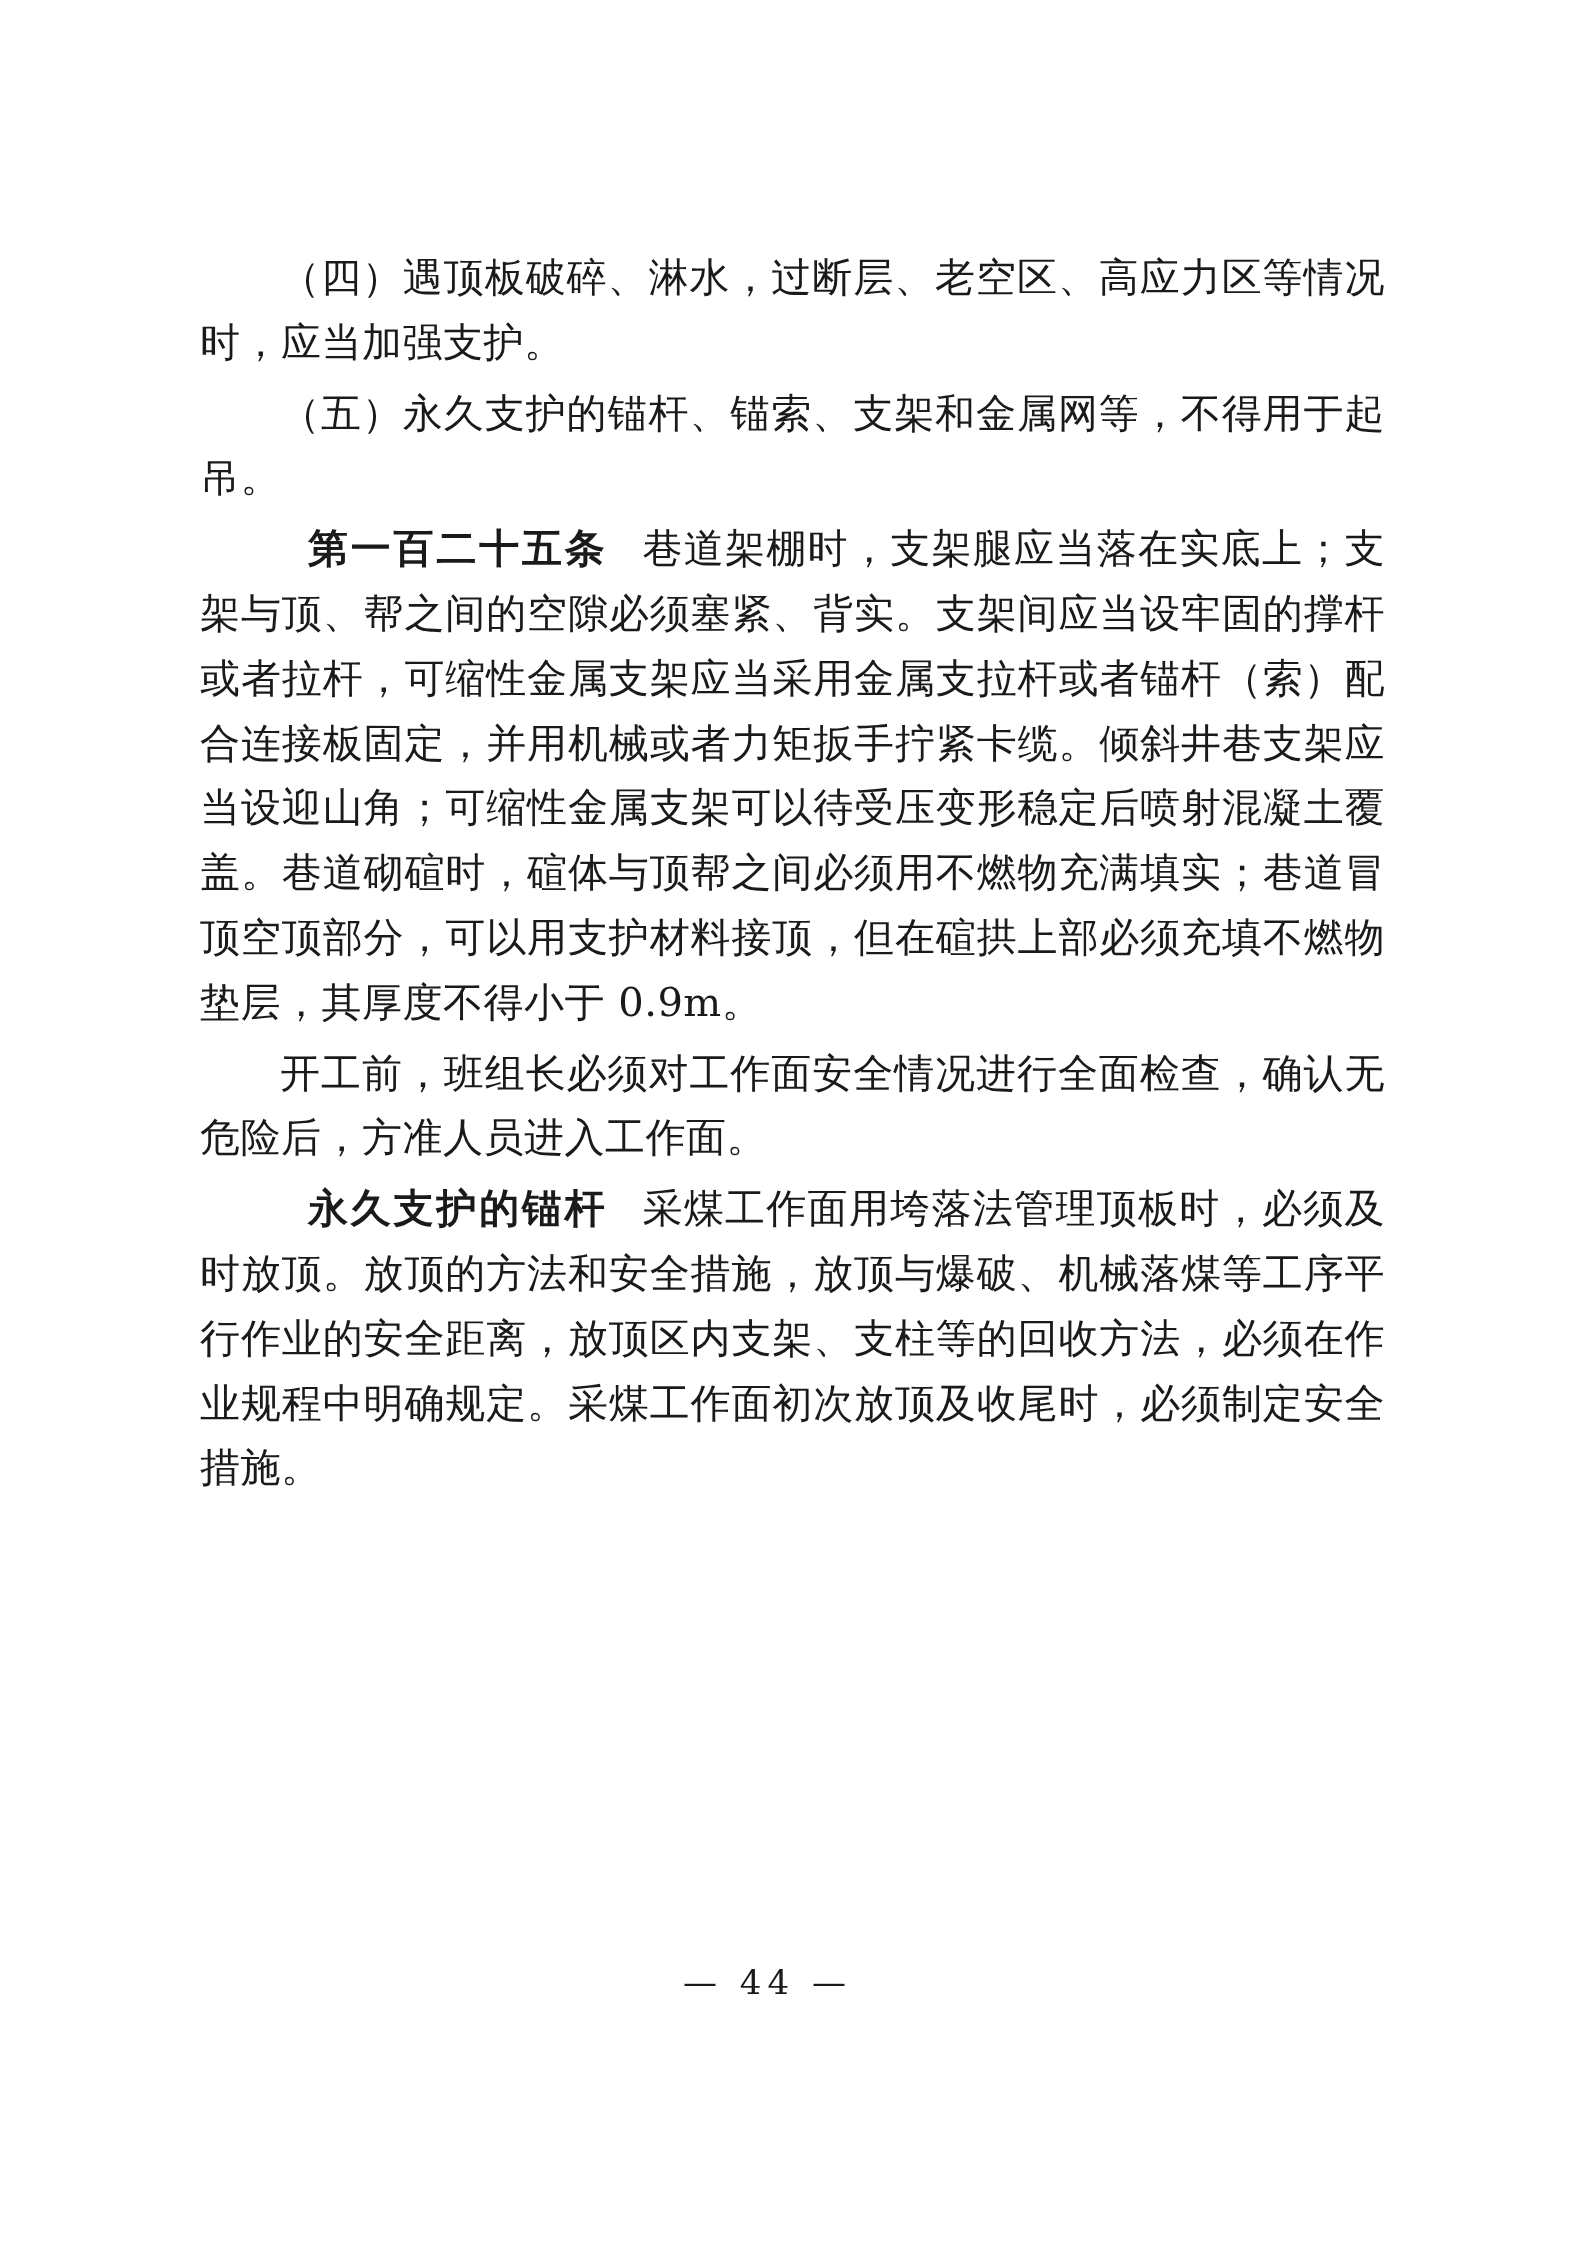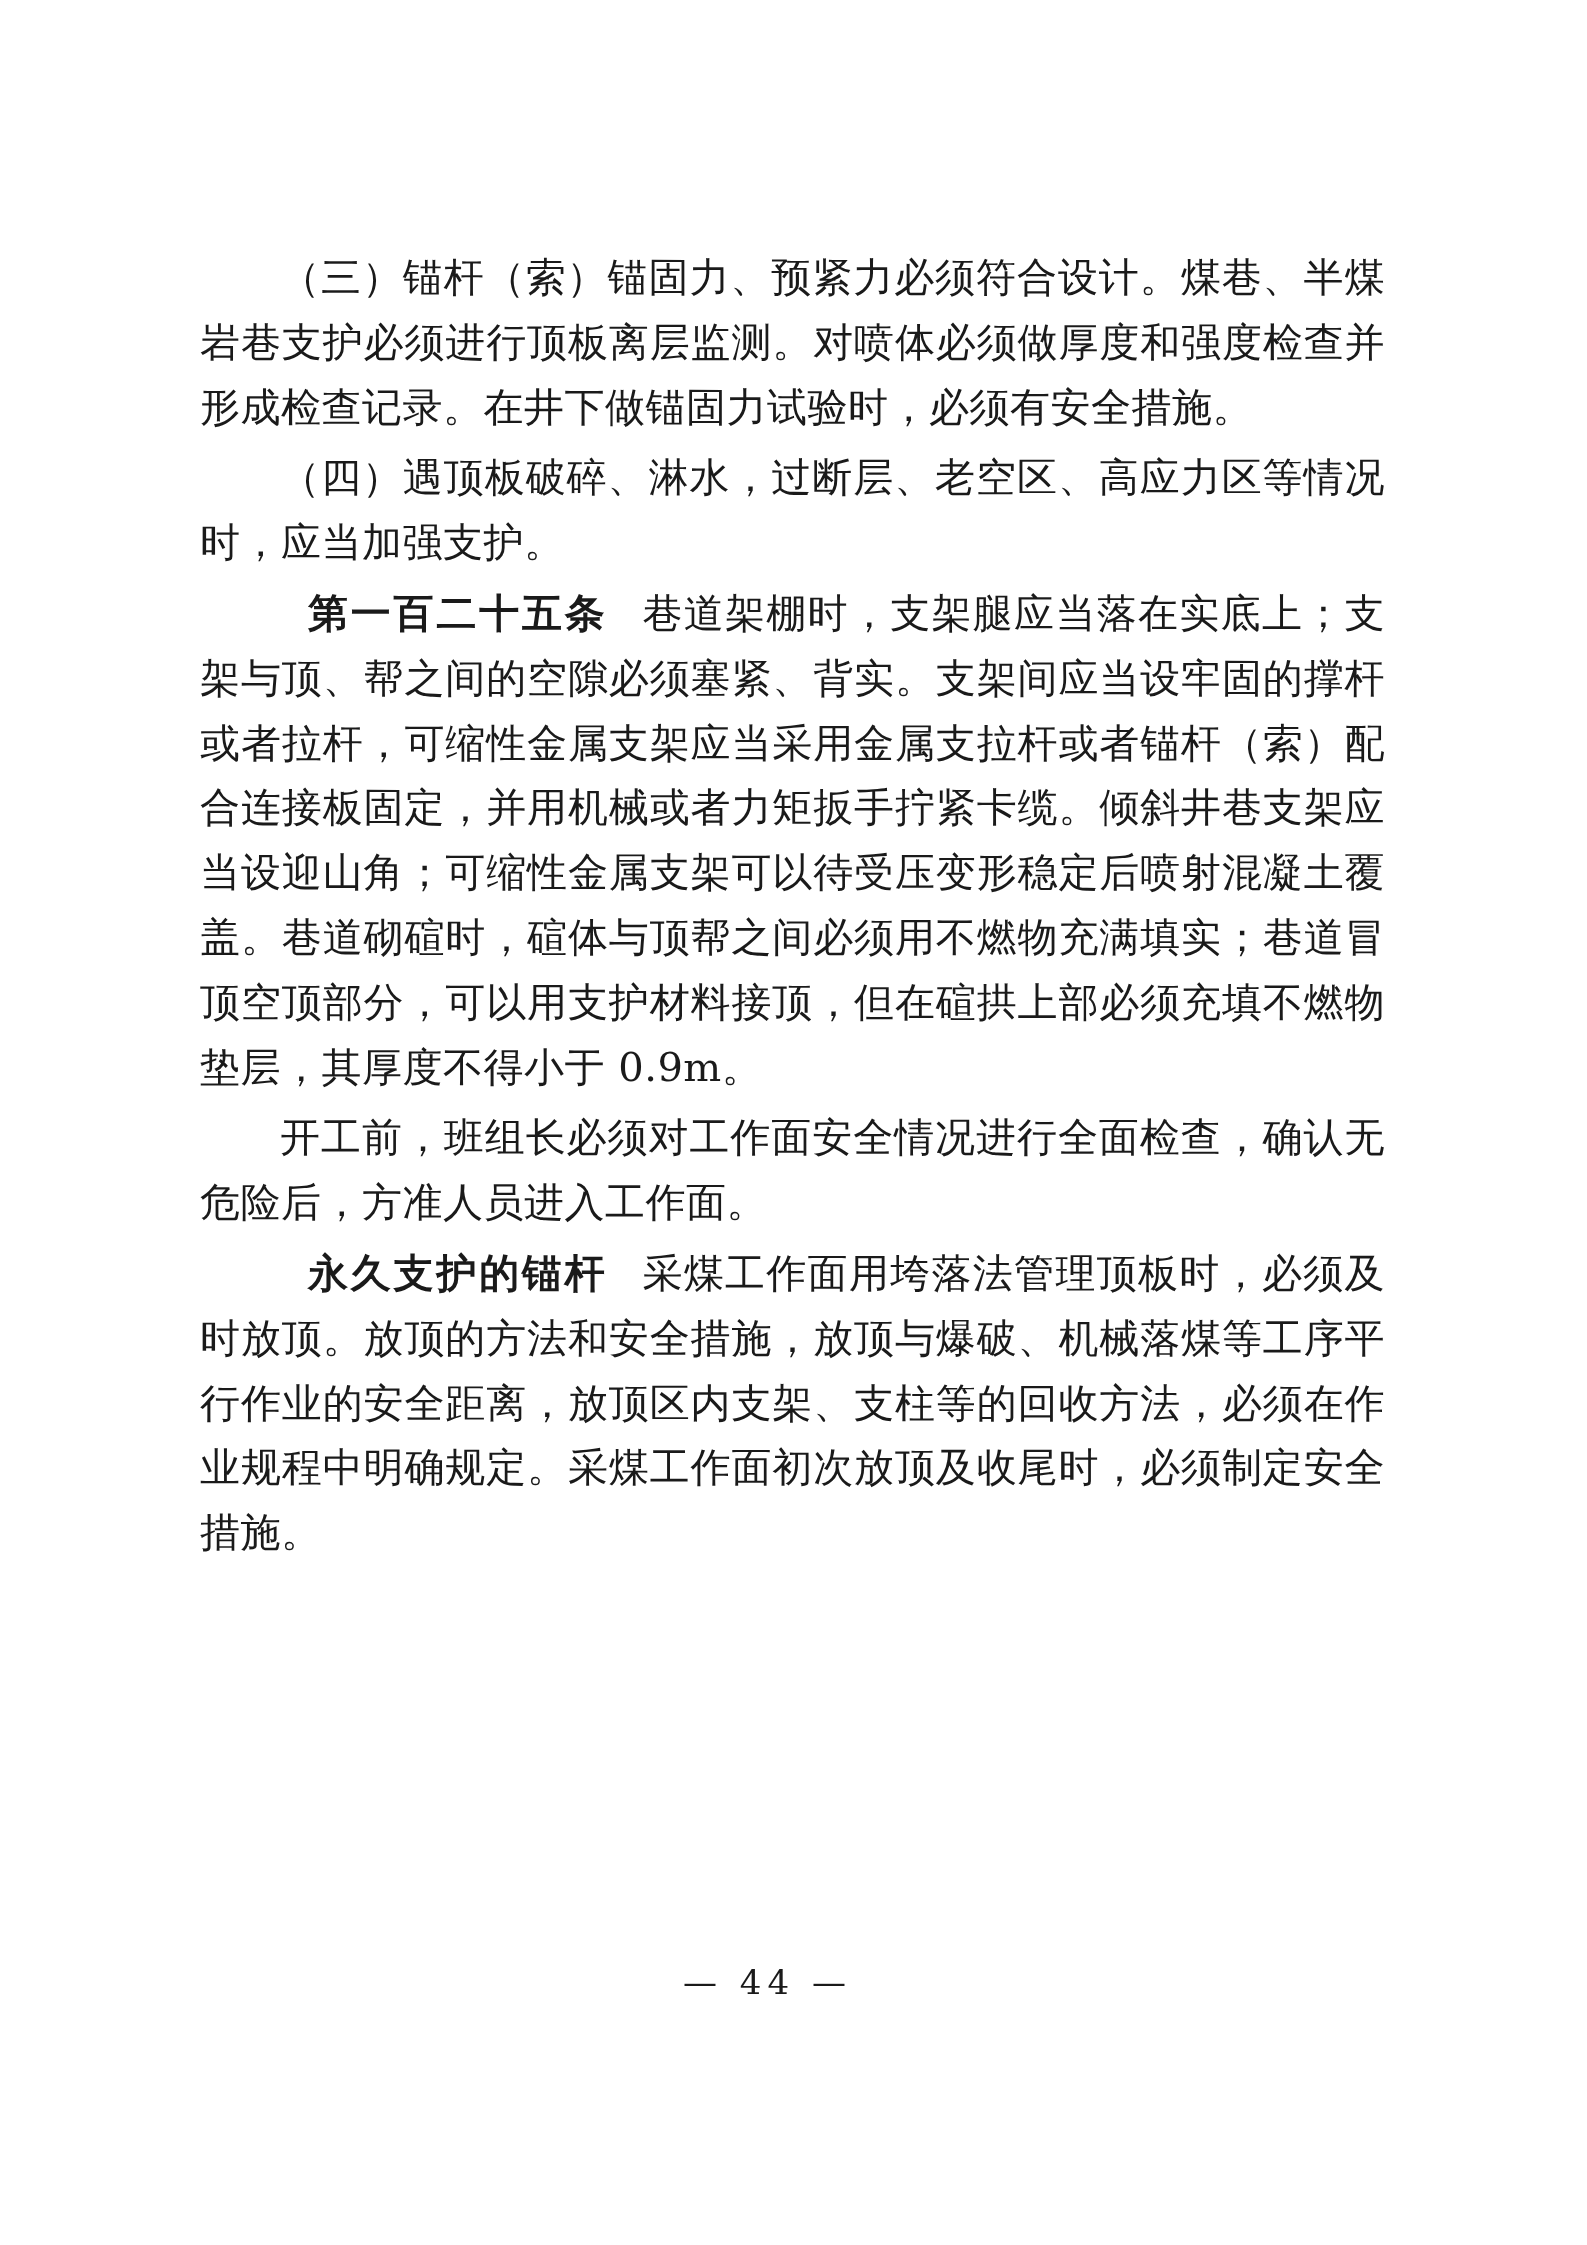--- a/index.html
+++ b/index.html
@@ -54,24 +54,24 @@
     color: #1a1a1a;
     font-family: "DejaVu Serif", "Liberation Serif", serif;
   }
 </style>
 </head>
 <body>
 
 <div class="page">
   <div class="content">
 
-    <p class="para indent">（三）锚杆（索）锚固力、预紧力必须符合设计。煤巷、半煤岩巷支护必须进行顶板离层监测。对喷体必须做厚度和强度检查并形成检查记录。在井下做锚固力试验时，必须有安全措施。</p>
 
     <p class="para indent">（四）遇顶板破碎、淋水，过断层、老空区、高应力区等情况时，应当加强支护。</p>
 
+    <p class="para indent">（五）永久支护的锚杆、锚索、支架和金属网等，不得用于起吊。</p>
 
     <p class="para indent"><span class="article-label">第一百二十五条</span><span class="gap"></span><span>巷道架棚时，支架腿应当落在实底上；支架与顶、帮之间的空隙必须塞紧、背实。支架间应当设牢固的撑杆或者拉杆，可缩性金属支架应当采用金属支拉杆或者锚杆（索）配合连接板固定，并用机械或者力矩扳手拧紧卡缆。倾斜井巷支架应当设迎山角；可缩性金属支架可以待受压变形稳定后喷射混凝土覆盖。巷道砌碹时，碹体与顶帮之间必须用不燃物充满填实；巷道冒顶空顶部分，可以用支护材料接顶，但在碹拱上部必须充填不燃物垫层，其厚度不得小于 0.9m。</span></p>
 
 
     <p class="para indent">开工前，班组长必须对工作面安全情况进行全面检查，确认无危险后，方准人员进入工作面。</p>
 
     <p class="para indent"><span class="article-label">永久支护的锚杆</span><span class="gap"></span><span>采煤工作面用垮落法管理顶板时，必须及时放顶。放顶的方法和安全措施，放顶与爆破、机械落煤等工序平行作业的安全距离，放顶区内支架、支柱等的回收方法，必须在作业规程中明确规定。采煤工作面初次放顶及收尾时，必须制定安全措施。</span></p>
 
   </div>
 

